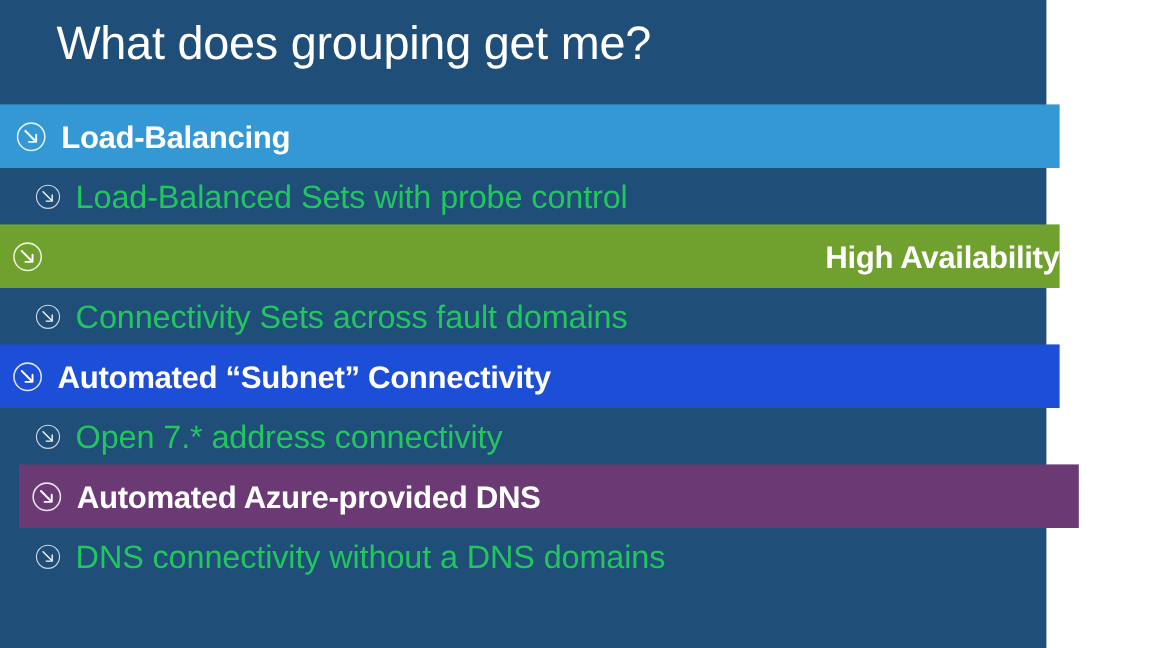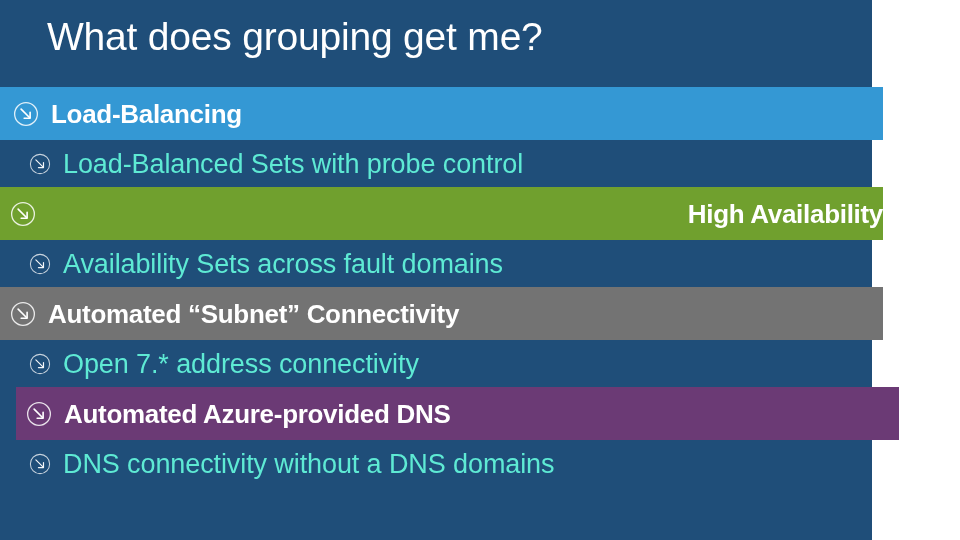--- a/index.html
+++ b/index.html
@@ -85,21 +85,21 @@
     flex: 0 0 auto;
     width: 22px;
     height: 22px;
     margin-right: 12px;
     opacity: 0.95;
   }
   .subrow .sub-label {
     font-size: 27px;
     line-height: 32px;
     font-weight: 400;
-    color: #5eead4;
+    color: #22c55e;
     letter-spacing: -0.1px;
     white-space: nowrap;
   }
 
   .bullet-icon svg { display: block; width: 100%; height: 100%; }
 </style>
 </head>
 <body>
 
 <div id="slide" style="background: rgb(31, 78, 121);">
@@ -143,26 +143,26 @@
         <span class="band-label">High Availability</span>
       </div>
       <div class="subrow">
         <span class="bullet-icon">
           <svg viewBox="0 0 24 24">
             <circle cx="12" cy="12" r="10.5" fill="none" stroke="#ffffff" stroke-width="1.1" opacity="0.8"></circle>
             <path d="M7.5 7.5 L15.2 15.2" fill="none" stroke="#ffffff" stroke-width="1.3" stroke-linecap="round"></path>
             <path d="M15.8 10.4 L15.8 15.9 L10.3 15.9" fill="none" stroke="#ffffff" stroke-width="1.3" stroke-linecap="round" stroke-linejoin="round"></path>
           </svg>
         </span>
-        <span class="sub-label">Availability Sets across fault domains</span>
-      </div>
-    </div>
-
-    <div class="group">
-      <div class="band" style="background: #737373;">
+        <span class="sub-label">Connectivity Sets across fault domains</span>
+      </div>
+    </div>
+
+    <div class="group">
+      <div class="band" style="background: #1d4ed8;">
         <span class="bullet-icon">
           <svg viewBox="0 0 24 24">
             <circle cx="12" cy="12" r="10.5" fill="none" stroke="#ffffff" stroke-width="1.2" opacity="0.85"></circle>
             <path d="M7.5 7.5 L15.2 15.2" fill="none" stroke="#ffffff" stroke-width="1.5" stroke-linecap="round"></path>
             <path d="M15.8 10.4 L15.8 15.9 L10.3 15.9" fill="none" stroke="#ffffff" stroke-width="1.5" stroke-linecap="round" stroke-linejoin="round"></path>
           </svg>
         </span>
         <span class="band-label">Automated “Subnet” Connectivity</span>
       </div>
       <div class="subrow">

